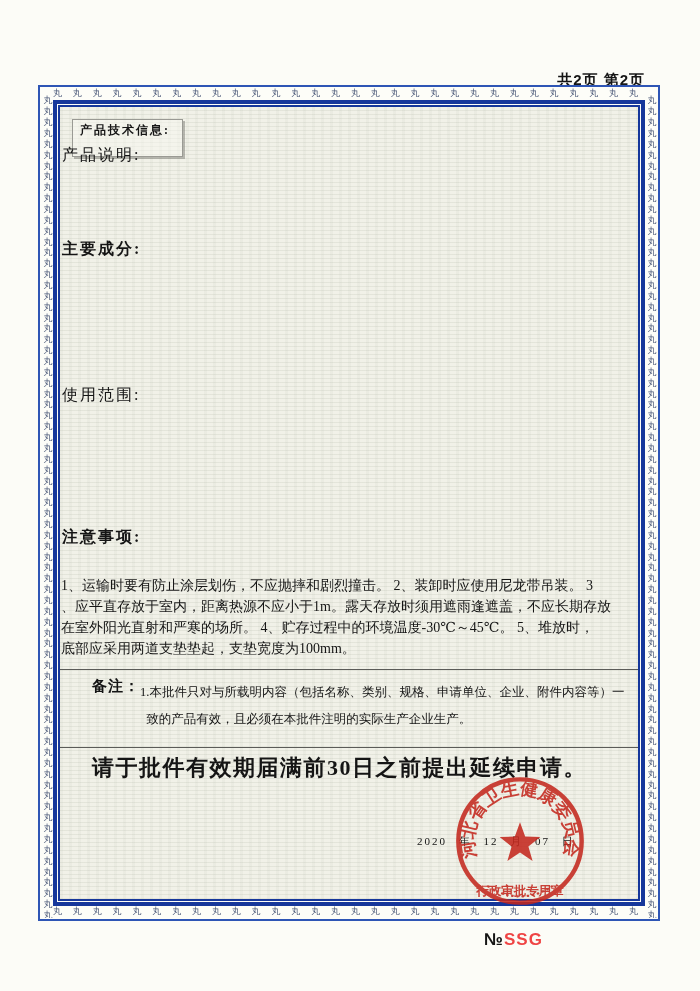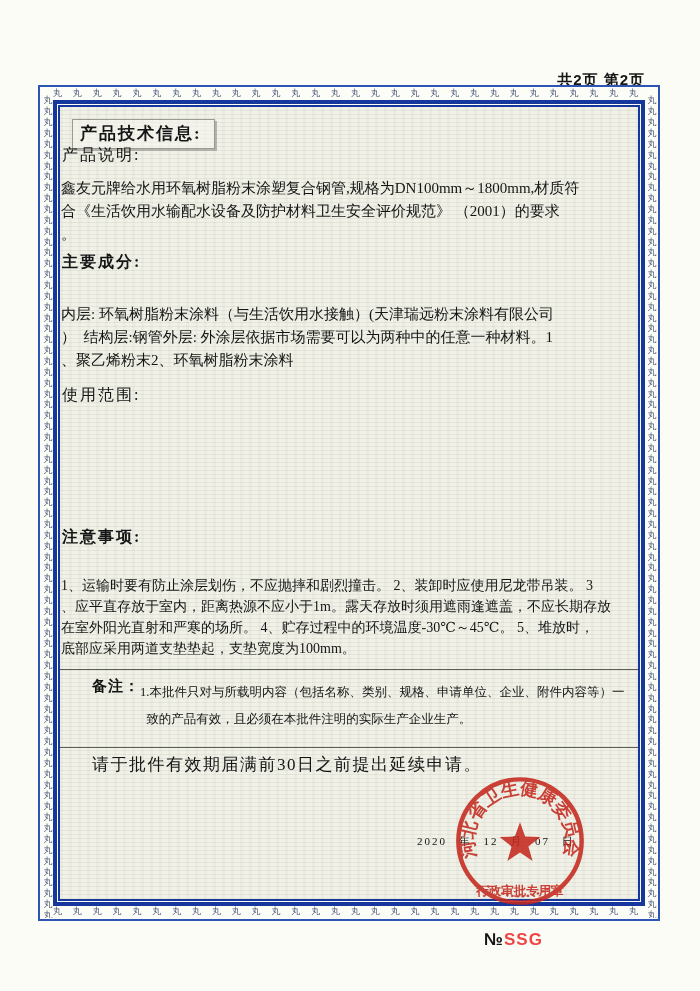--- a/index.html
+++ b/index.html
@@ -30,44 +30,44 @@
             border:4px solid #16379b; }
   .inner2 { position:absolute; inset:1px; border:2px solid #16379b;
             background-color:#f1f1e8;
             background-image:
               repeating-linear-gradient(0deg, rgba(178,184,168,0.22) 0 1px, transparent 1px 4px),
               repeating-linear-gradient(90deg, rgba(178,184,168,0.10) 0 3px, transparent 3px 9px);
   }
   .content { position:absolute; inset:0; }
   
   .doc-title {
-    position:absolute; left:12px; top:12px; padding:2px 12px 3px 7px;
-    font-size:17px; font-weight:bold; letter-spacing:2px;
+    position:absolute; left:12px; top:12px; padding:2px 12px 17px 7px;
+    font-size:12px; font-weight:bold; letter-spacing:2px;
     border:1px solid #9a9a94; box-shadow:2px 2px 0 rgba(110,110,105,0.45);
     background:rgba(248,248,242,0.45);
   }
   .sec-label { position:absolute; left:2px; font-size:16px; letter-spacing:2px; }
   .lbl-desc        { top:38px;  font-weight:normal; }
-  .lbl-components  { top:145px; font-weight:600; }
+  .lbl-components  { top:132px; font-weight:600; }
   .lbl-usage       { top:278px; font-weight:400; }
   .lbl-precautions { top:420px; font-weight:600; }
   .para { position:absolute; left:1px; width:582px; white-space:pre-wrap;
           font-size:15px; line-height:23px; }
   .para-desc        { top:70px; }
   .para-components  { top:196px; }
   .para-usage       { top:348px; }
   .para-precautions { top:468px; font-size:14px; line-height:21px; }
   .rule { position:absolute; left:0; width:578px; height:0; border-top:1px solid #5b5b58; }
   .rule-1 { top:562px; }
   .rule-2 { top:640px; }
   .remarks { position:absolute; left:32px; top:570px; width:546px; display:flex; }
   .remarks-label { font-size:15px; font-weight:bold; letter-spacing:1px; flex:0 0 auto; }
   .remarks-items { font-size:12.5px; line-height:27px; padding-top:2px; }
   .remark-item { white-space:pre-wrap; }
-  .renewal { position:absolute; left:32px; top:646px; font-size:17px; font-weight:normal; letter-spacing:1.5px; }
+  .renewal { position:absolute; left:32px; top:646px; font-size:22px; font-weight:bold; letter-spacing:1.5px; }
   .date-line { position:absolute; left:357px; top:727px; font-size:11px; font-weight:normal;
                letter-spacing:2px; word-spacing:7px; }
   .stamp { position:absolute; left:453px; top:774px; width:134px; height:134px; opacity:0.87; z-index:5; }
   .serial { position:absolute; left:484px; top:930px; font-size:17px; font-weight:bold;
             font-family:"Liberation Sans","DejaVu Sans",sans-serif; letter-spacing:1px; }
   .serial .sv { color:#ef4444; }
 </style>
 </head>
 <body>
 
@@ -81,28 +81,22 @@
     <div class="band band-left">丸 丸 丸 丸 丸 丸 丸 丸 丸 丸 丸 丸 丸 丸 丸 丸 丸 丸 丸 丸 丸 丸 丸 丸 丸 丸 丸 丸 丸 丸 丸 丸 丸 丸 丸 丸 丸 丸 丸 丸 丸 丸 丸 丸 丸 丸 丸 丸 丸 丸 丸 丸 丸 丸 丸 丸 丸 丸 丸 丸 丸 丸 丸 丸 丸 丸 丸 丸 丸 丸 丸 丸 丸 丸 丸 丸 丸 丸 丸 丸 丸 丸 丸 丸 丸 丸 丸 丸 丸 丸</div>
     <div class="band band-right">丸 丸 丸 丸 丸 丸 丸 丸 丸 丸 丸 丸 丸 丸 丸 丸 丸 丸 丸 丸 丸 丸 丸 丸 丸 丸 丸 丸 丸 丸 丸 丸 丸 丸 丸 丸 丸 丸 丸 丸 丸 丸 丸 丸 丸 丸 丸 丸 丸 丸 丸 丸 丸 丸 丸 丸 丸 丸 丸 丸 丸 丸 丸 丸 丸 丸 丸 丸 丸 丸 丸 丸 丸 丸 丸 丸 丸 丸 丸 丸 丸 丸 丸 丸 丸 丸 丸 丸 丸 丸</div>
 
     <div class="inner1">
       <div class="inner2">
         <div class="content">
 
           <div class="doc-title">产品技术信息:</div>
 
           <div class="sec-label lbl-desc">产品说明:</div>
-          <div class="para para-desc">鑫友元牌给水用环氧树脂粉末涂塑复合钢管,规格为DN100mm～1800mm,材质符
-合《生活饮用水输配水设备及防护材料卫生安全评价规范》 （2001）的要求
-。</div>
 
           <div class="sec-label lbl-components">主要成分:</div>
-          <div class="para para-components">内层: 环氧树脂粉末涂料（与生活饮用水接触）(天津瑞远粉末涂料有限公司
-）  结构层:钢管外层: 外涂层依据市场需要可以为两种中的任意一种材料。1
-、聚乙烯粉末2、环氧树脂粉末涂料</div>
 
           <div class="sec-label lbl-usage">使用范围:</div>
 
           <div class="sec-label lbl-precautions">注意事项:</div>
           <div class="para para-precautions">1、运输时要有防止涂层划伤，不应抛摔和剧烈撞击。 2、装卸时应使用尼龙带吊装。 3
 、应平直存放于室内，距离热源不应小于1m。露天存放时须用遮雨逢遮盖，不应长期存放
 在室外阳光直射和严寒的场所。 4、贮存过程中的环境温度-30℃～45℃。 5、堆放时，
 底部应采用两道支垫垫起，支垫宽度为100mm。</div>
 
           <div class="rule rule-1"></div>

